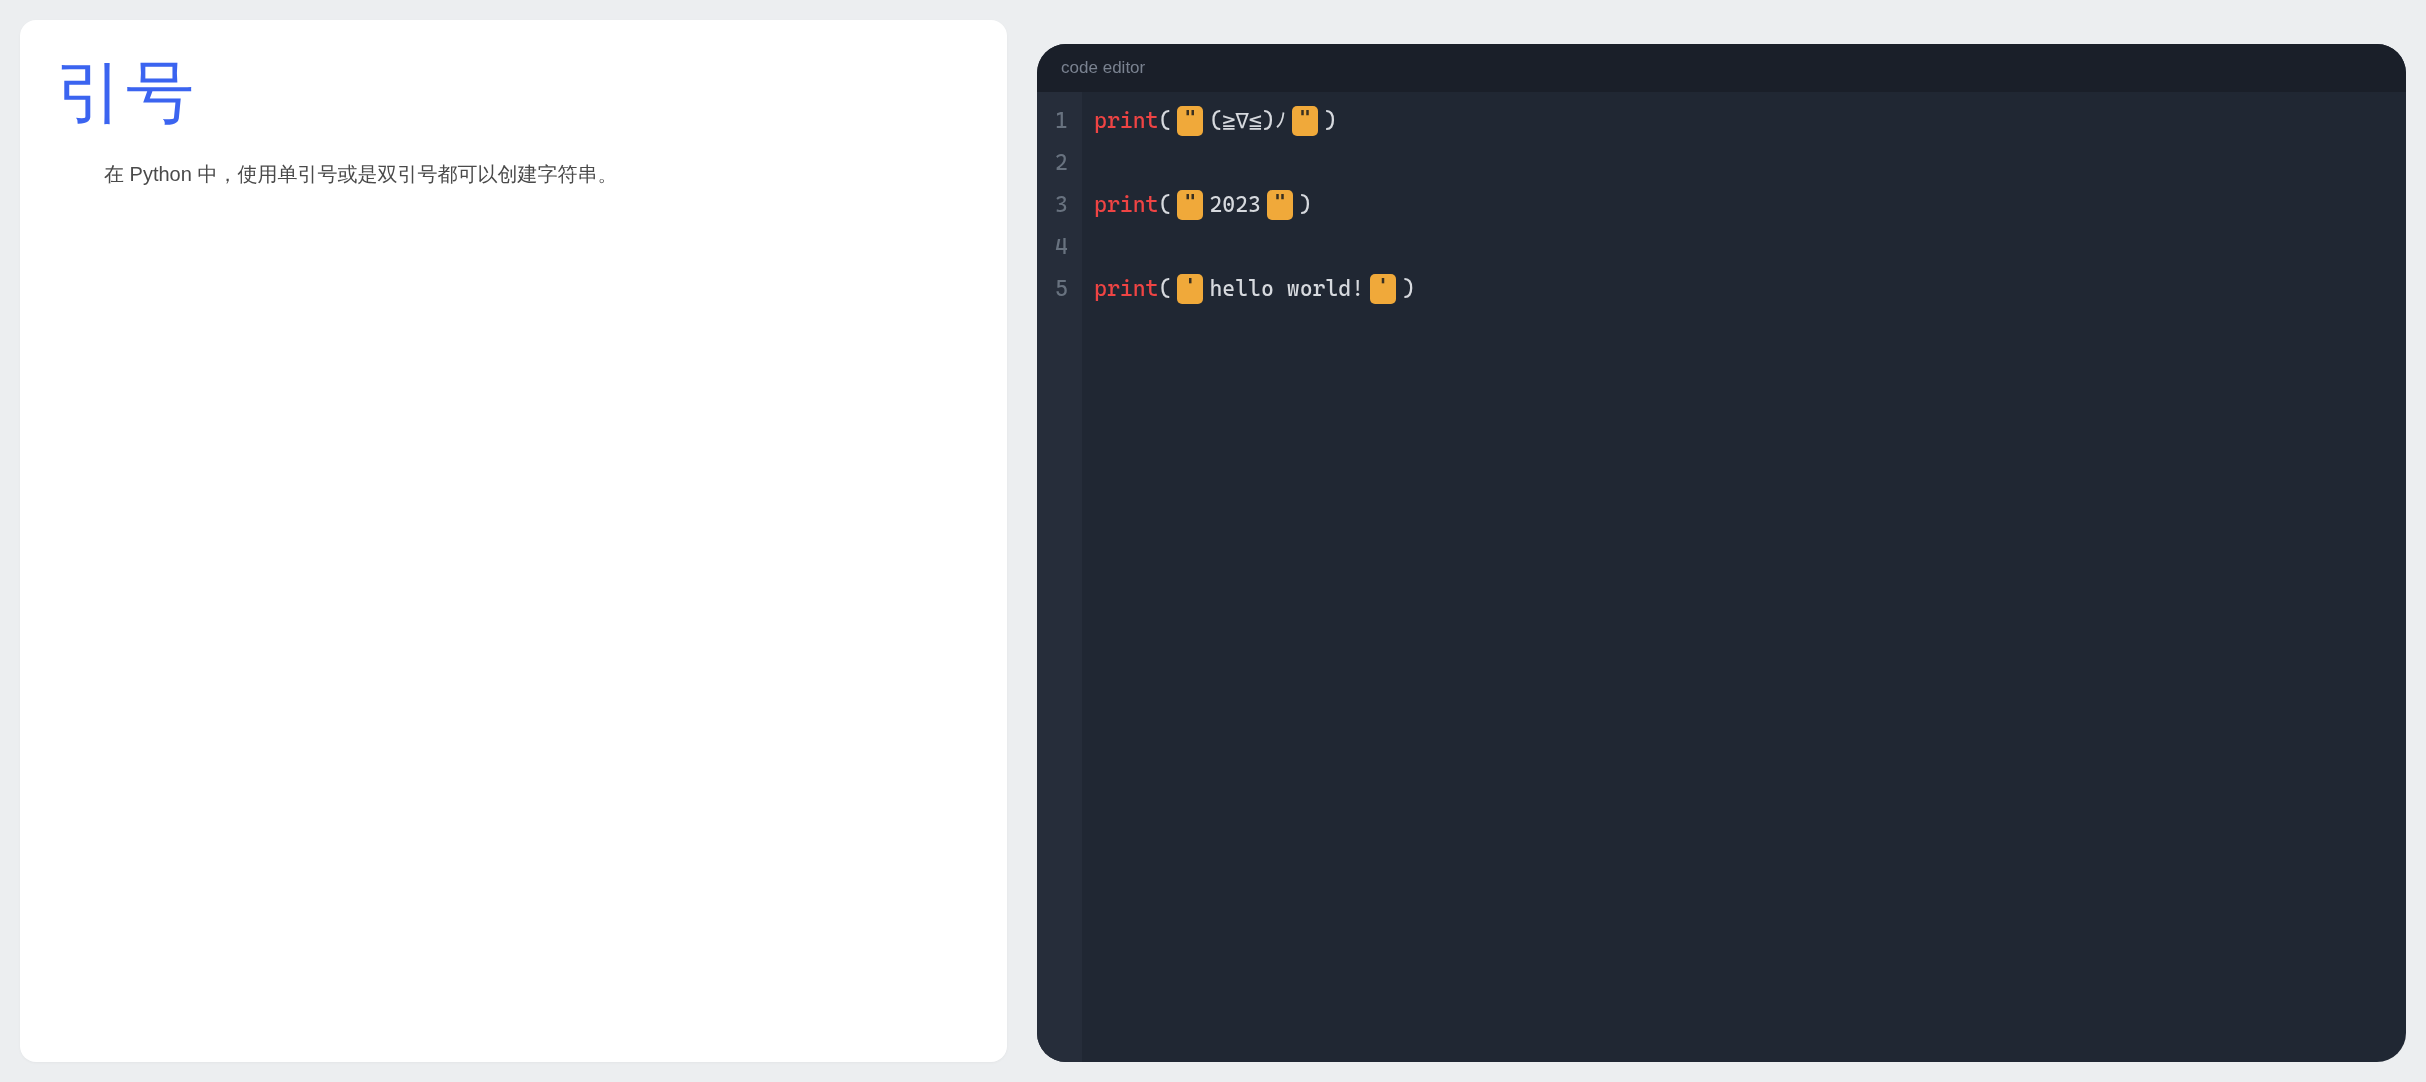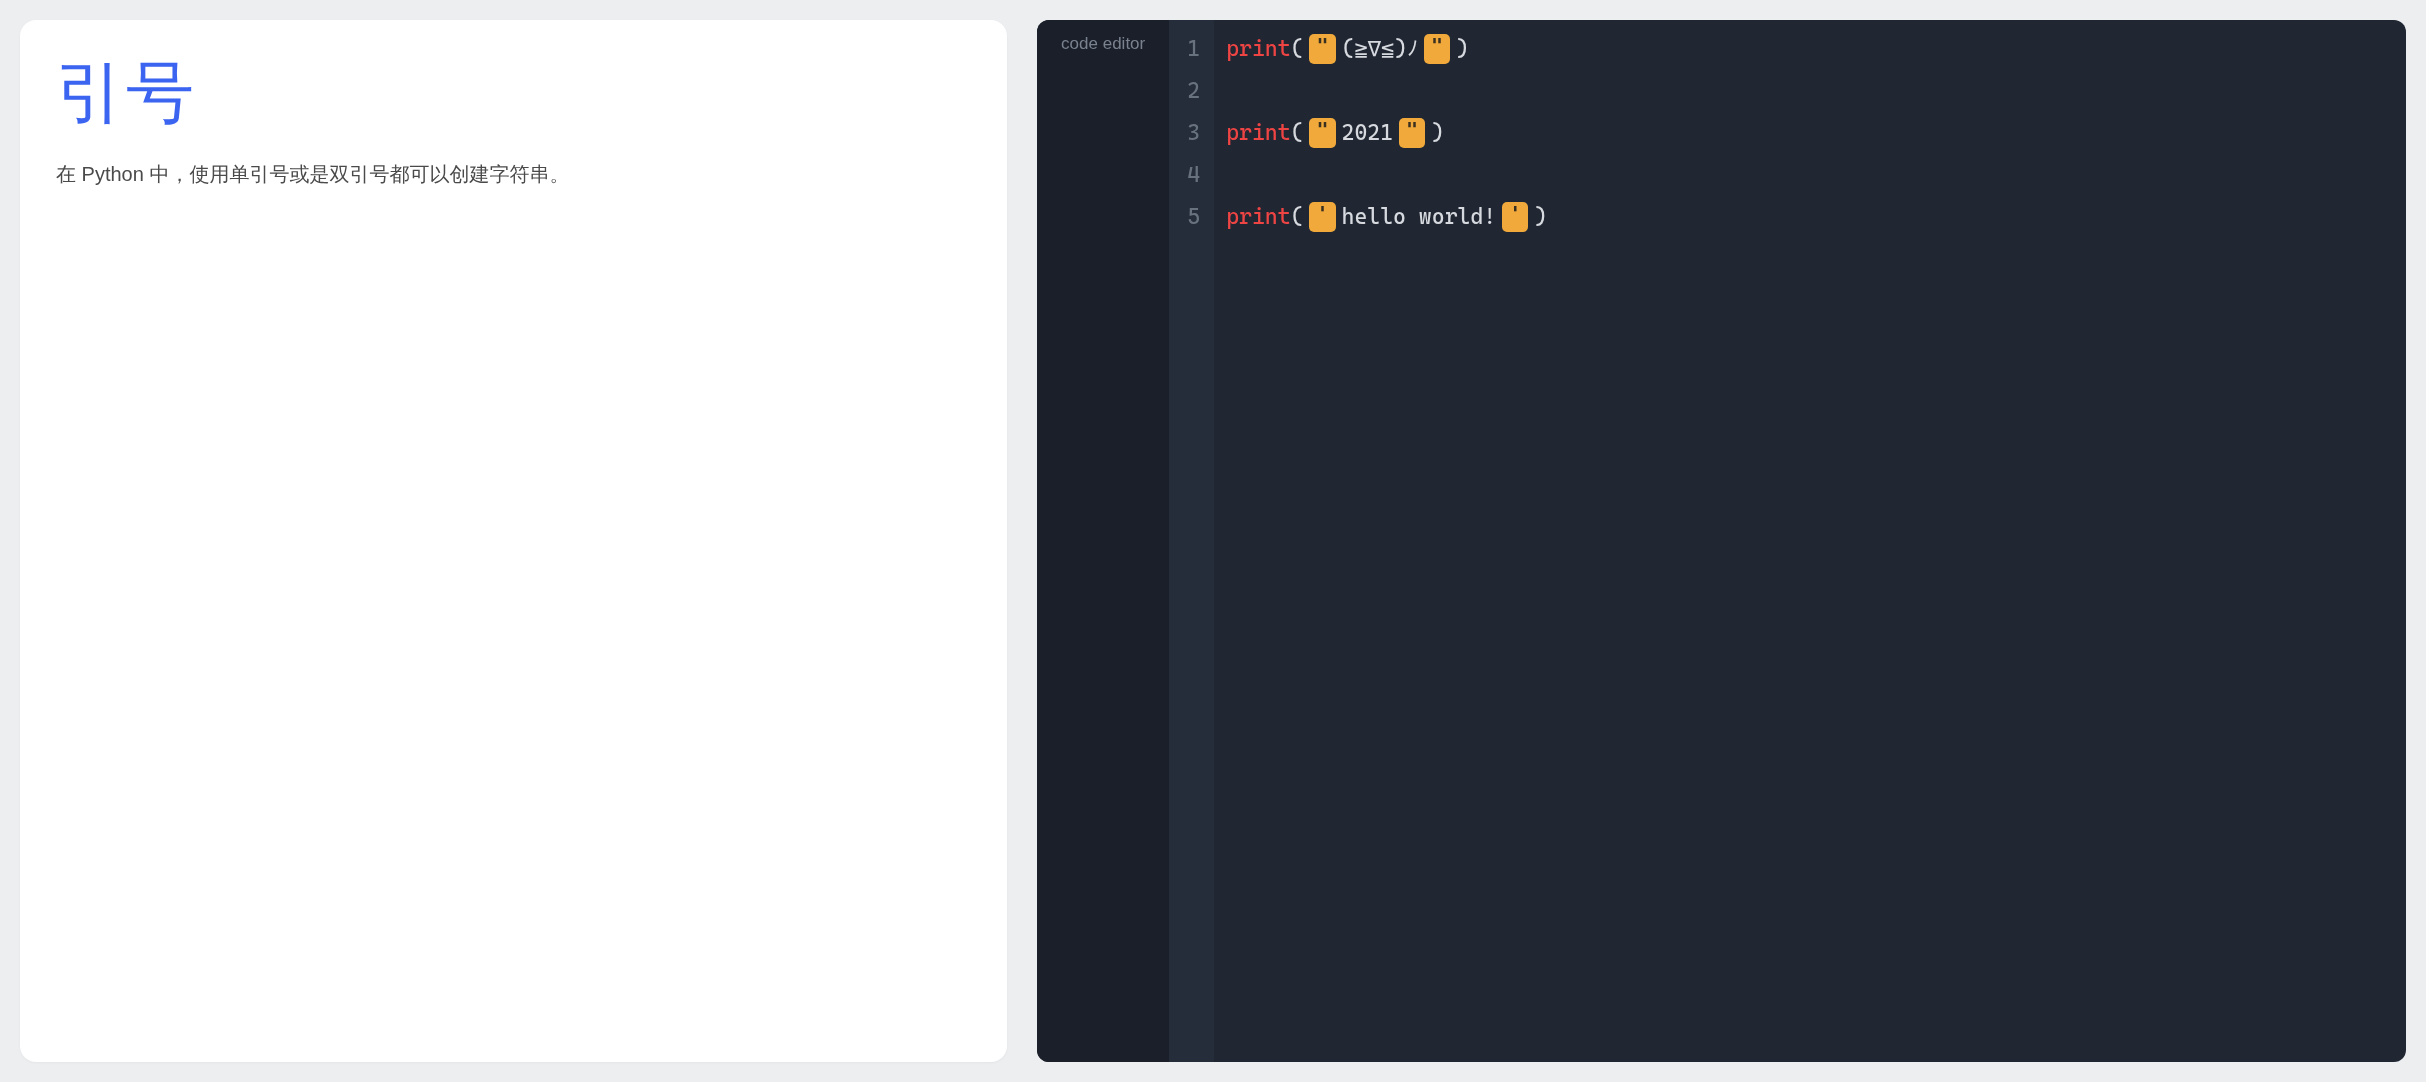--- a/index.html
+++ b/index.html
@@ -21,39 +21,41 @@
       flex: 0 0 calc(42% - 15px);
       background: #ffffff;
       border-radius: 16px;
       padding: 28px 36px;
       box-shadow: 0 1px 3px rgba(0,0,0,0.04);
     }
     
     .panel-right {
       flex: 1;
       background: #202733;
-      border-radius: 12px;
+      border-radius: 29px;
       overflow: hidden;
       display: flex;
-      flex-direction: row;
+      flex-direction: column;
+      margin-top: 24px;
     }
     
     .doc-title {
       color: #3b64f0;
       font-size: 68px;
       font-weight: 400;
       margin-bottom: 18px;
       letter-spacing: 2px;
     }
     
     .doc-paragraph {
       color: #4a4a4a;
       font-size: 20px;
       line-height: 1.7;
       margin-bottom: 36px;
+      margin-left: 48px;
     }
     
     .editor-header {
       background: #1a1f29;
       padding: 14px 24px;
       color: #7a8290;
       font-size: 17px;
     }
     
     .editor-body {
@@ -137,21 +139,21 @@
     </div>
     <div class="code-area">
 
       <div class="code-line">
         <span class="tok-fn">print</span><span class="tok-punct">(</span><span class="quote-chip">"</span><span class="tok-str">(≧∇≦)ﾉ</span><span class="quote-chip">"</span><span class="tok-punct">)</span>
       </div>
 
       <div class="code-line"></div>
 
       <div class="code-line">
-        <span class="tok-fn">print</span><span class="tok-punct">(</span><span class="quote-chip">"</span><span class="tok-str">2021</span><span class="quote-chip">"</span><span class="tok-punct">)</span>
+        <span class="tok-fn">print</span><span class="tok-punct">(</span><span class="quote-chip">"</span><span class="tok-str">2023</span><span class="quote-chip">"</span><span class="tok-punct">)</span>
       </div>
 
       <div class="code-line"></div>
 
       <div class="code-line">
         <span class="tok-fn">print</span><span class="tok-punct">(</span><span class="quote-chip">'</span><span class="tok-str">hello world!</span><span class="quote-chip">'</span><span class="tok-punct">)</span>
       </div>
 
     </div>
   </div>

